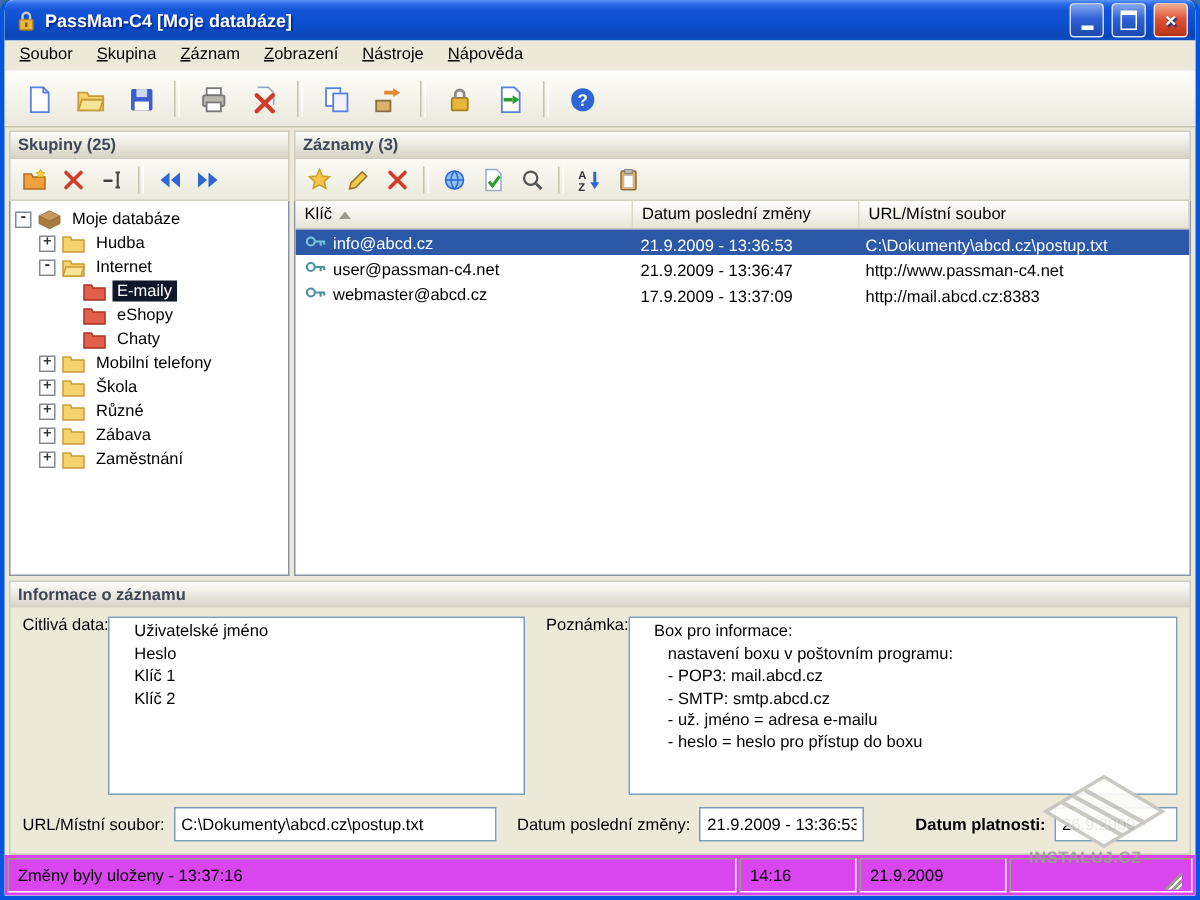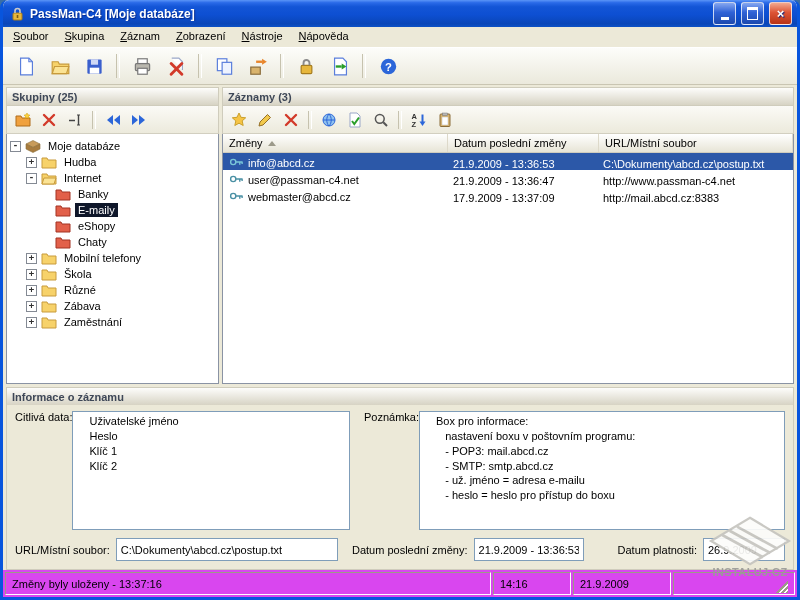--- a/index.html
+++ b/index.html
@@ -21,21 +21,21 @@
   .mi{padding:3px 8px;display:inline-block}
   .mi::first-letter{text-decoration:underline}
   .toolbar{height:36px;flex:none;display:flex;align-items:center;padding:0 6px;background:linear-gradient(#fdfdfa,#ebe9dc);border-top:1px solid #fff;border-bottom:1px solid #c9c5b2}
   .tb{width:34px;height:30px;display:flex;align-items:center;justify-content:center}
   .tb svg{width:19px;height:19px}
   .sep{width:2px;height:24px;border-left:1px solid #c6c2ae;border-right:1px solid #fff;margin:0 5px}
 
   
   .main{flex:1;display:flex;gap:3px;padding:2px 3px 3px;min-height:0}
   .panel{display:flex;flex-direction:column;min-height:0}
-  .left{width:213px;flex:none}
+  .left{width:187px;flex:none}
   .right{flex:1;min-width:0}
   .phead{height:17px;flex:none;display:flex;align-items:center;padding:0 5px;font-weight:bold;color:#3e4757;background:linear-gradient(#fdfdfb,#d7d3c4);border:1px solid #cfccbc;border-bottom:0}
   .ptool{height:27px;flex:none;display:flex;align-items:center;padding:0 3px;background:linear-gradient(#fbfaf6,#eceadc);border:1px solid #cfccbc;border-bottom:1px solid #d2cfc0}
   .tbs{width:26px;height:23px;display:flex;align-items:center;justify-content:center}
   .tbs svg{width:16px;height:16px}
   .sep2{width:2px;height:18px;border-left:1px solid #c6c2ae;border-right:1px solid #fff;margin:0 4px}
 
   
   .tree{flex:1;background:#fff;border:1px solid #8a93a4;border-top:0;overflow:hidden;padding-top:4px}
   .trow{display:flex;align-items:center;height:16px;white-space:nowrap}
@@ -64,34 +64,34 @@
   .info{height:183px;flex:none;display:flex;flex-direction:column;margin:0 3px;background:#ece9d8}
   .info-content{flex:1;padding:6px 8px 8px;display:flex;flex-direction:column;min-height:0;border:1px solid #cfccbc;border-top:0}
   .cols{flex:1;display:flex;gap:14px;min-height:0}
   .fieldcol{display:flex;flex-direction:row;min-height:0}
   .c1{width:335px;flex:none}.c2{flex:1;min-width:0}
   .flabel{margin-bottom:3px}
   textarea{flex:1;border:1px solid #7f9db9;font:11px/1.35 "Liberation Sans",sans-serif;padding:2px 16px;resize:none;background:#fff}
   .irow{flex:none;display:flex;align-items:center;margin-top:8px;white-space:nowrap}
   input{height:19px;border:1px solid #7f9db9;font:11px "Liberation Sans",sans-serif;padding:1px 4px;background:#fff}
   .lab{margin-right:6px}
-  .bold{font-weight:normal}
+  .bold{font-weight:bold}
   .in-url{width:226px;margin-right:14px}
   .in-date{width:100px;margin-right:34px}
   .in-valid{width:72px}
 
   
   .statusbar{height:23px;flex:none;display:flex;gap:2px;padding:2px;background:#d946ef}
   .scell{border:1px solid;border-color:#9d9a88 #fff #fff #9d9a88;padding:1px 6px;display:flex;align-items:center;overflow:hidden;white-space:nowrap}
   .s1{flex:1}.s2{width:64px;flex:none}.s3{width:84px;flex:none}.s4{width:108px;flex:none}
   .grip{margin-left:auto;width:12px;height:12px;align-self:flex-end;
     background:linear-gradient(135deg,transparent 50%,#9d9a88 50%,#9d9a88 60%,#fff 60%,#fff 70%,#9d9a88 70%,#9d9a88 80%,#fff 80%,#fff 90%,#9d9a88 90%)}
 
   
-  .watermark{position:absolute;right:0;bottom:22px;width:100px;text-align:center;opacity:.92;pointer-events:none;z-index:5}
+  .watermark{position:absolute;right:14px;bottom:22px;width:100px;opacity:.92;pointer-events:none;z-index:5}
   .watermark svg{width:84px;height:50px;display:block;margin:0 auto}
   .wm-text{color:#9b9b98;font-weight:bold;font-size:11px;letter-spacing:.4px}
 </style>
 </head>
 <body>
 
 <div class="window">
 
   <div class="titlebar">
     <span style="display:flex">
@@ -252,27 +252,20 @@
                 <path d="M1 3h5l1 2h8v8H1z" fill="#f7d26a" stroke="#c89b3c"></path>
                 <path d="M1 13l2-6h12l-2 6z" fill="#fbe394" stroke="#c89b3c"></path>
               </svg></span>
           <span class="tlabel">Internet</span>
         </div>
         <div class="trow lvl2">
           <span class="exp none"></span>
           <span class="ticon"><svg viewBox="0 0 16 14">
                 <path d="M1 3h5l1 2h8v8H1z" fill="#e2604a" stroke="#a33322"></path>
               </svg></span>
-          <span class="tlabel">Banky</span>
-        </div>
-        <div class="trow lvl2">
-          <span class="exp none"></span>
-          <span class="ticon"><svg viewBox="0 0 16 14">
-                <path d="M1 3h5l1 2h8v8H1z" fill="#e2604a" stroke="#a33322"></path>
-              </svg></span>
           <span class="tlabel sel">E-maily</span>
         </div>
         <div class="trow lvl2">
           <span class="exp none"></span>
           <span class="ticon"><svg viewBox="0 0 16 14">
                 <path d="M1 3h5l1 2h8v8H1z" fill="#e2604a" stroke="#a33322"></path>
               </svg></span>
           <span class="tlabel">eShopy</span>
         </div>
         <div class="trow lvl2">
@@ -370,21 +363,21 @@
             <svg viewBox="0 0 16 16">
               <rect x="3" y="2" width="10" height="12.5" rx="1" fill="#d9b36c" stroke="#8a6d3b"></rect>
               <rect x="5.5" y="1" width="5" height="2.6" fill="#b7b7b7" stroke="#777" stroke-width=".5"></rect>
               <rect x="5" y="5" width="6" height="8" fill="#fff" stroke="#bbb" stroke-width=".5"></rect>
             </svg>
           </span>
       </div>
       <div class="table">
         <div class="thead">
           <span class="th col-name">
-              <span>Změny</span>
+              <span>Klíč</span>
               <span class="sortup"></span>
             </span>
           <span class="th col-date">
               <span>Datum poslední změny</span>
             </span>
           <span class="th col-url">
               <span>URL/Místní soubor</span>
             </span>
         </div>
         <div class="tr selected">

